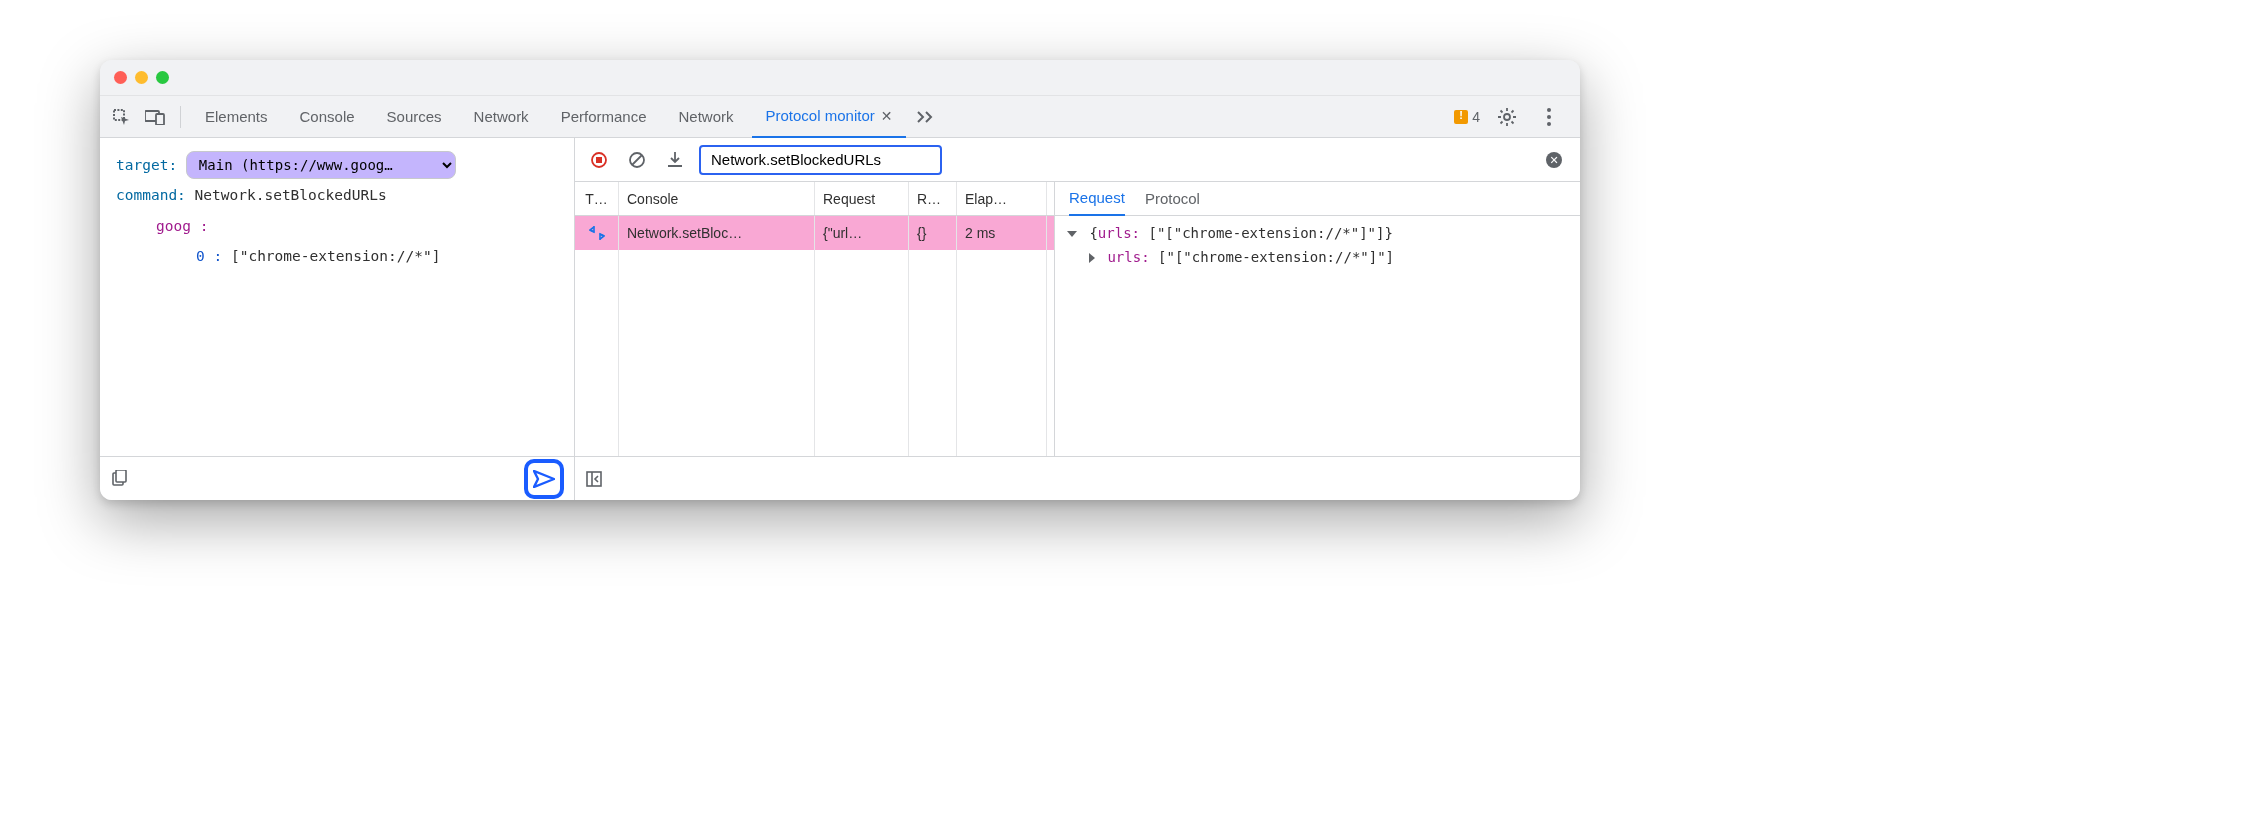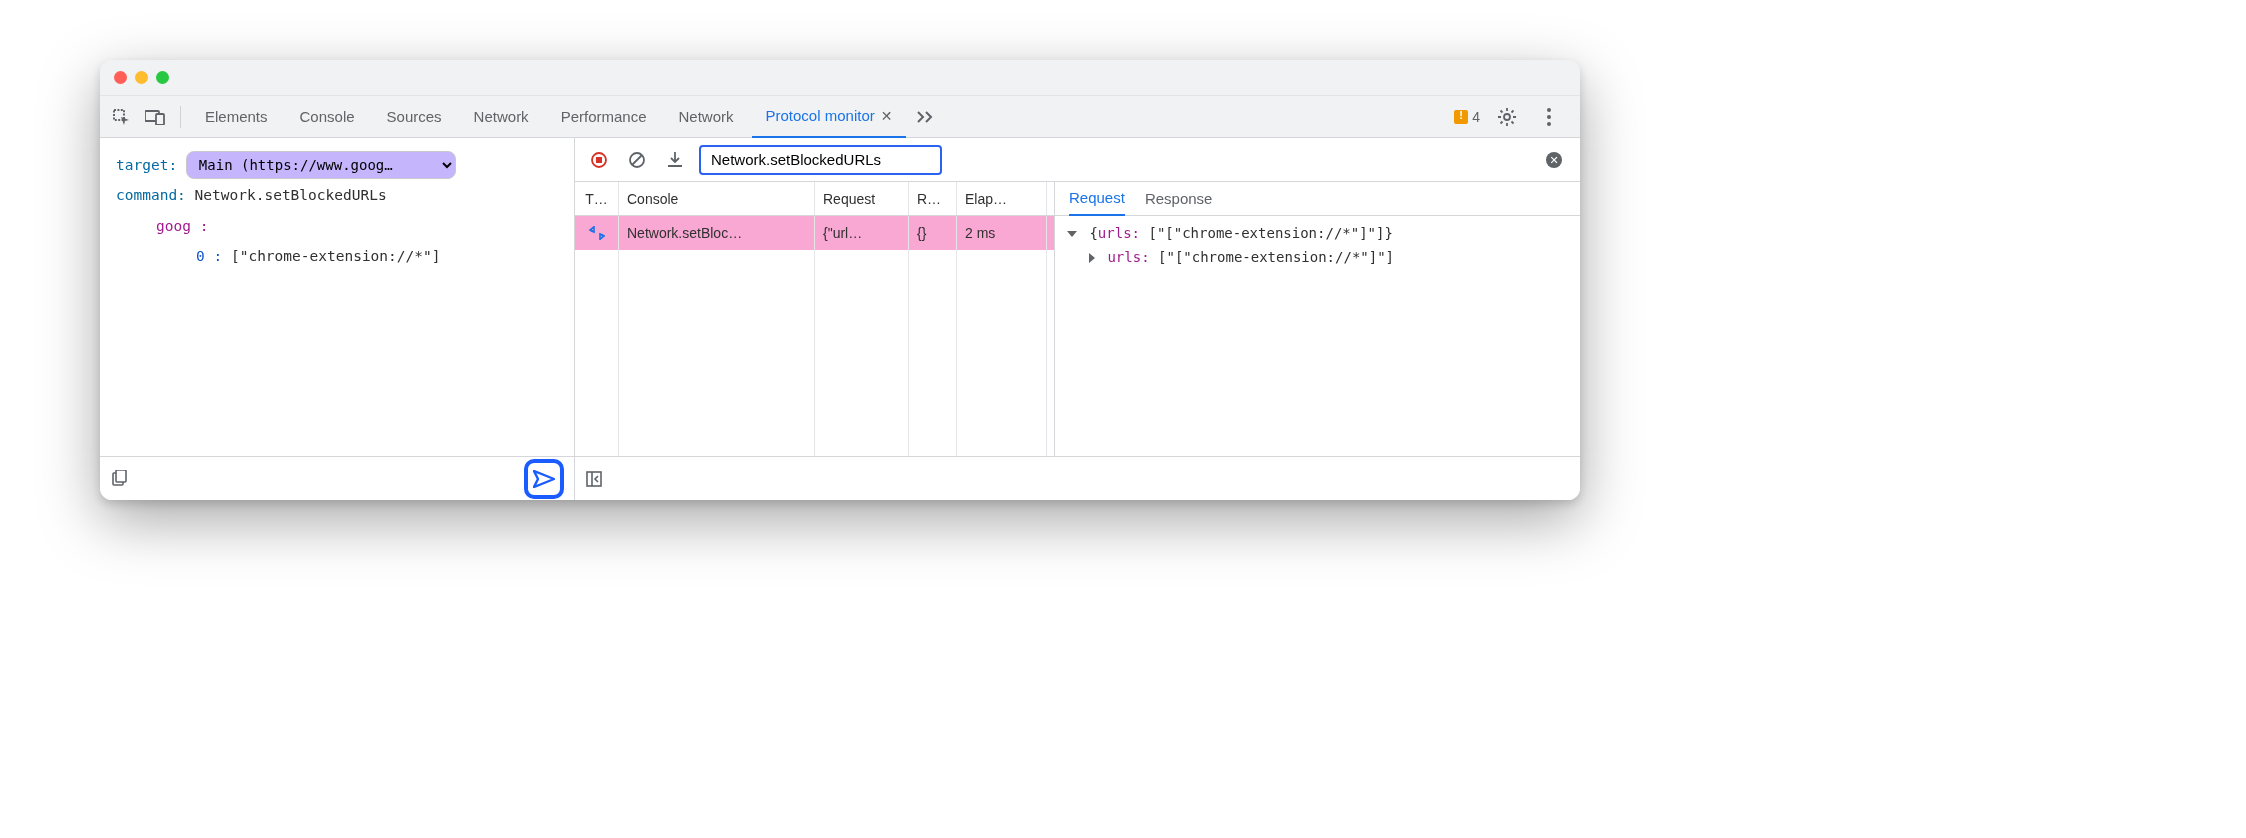--- a/index.html
+++ b/index.html
@@ -448,21 +448,21 @@
                 <div class="c3"></div>
                 <div class="c4"></div>
                 <div class="c5"></div>
             </div>
           </div>
         </div>
 
         <div class="detail">
           <div class="detail-tabs">
             <div class="dtab active">Request</div>
-            <div class="dtab">Response</div>
+            <div class="dtab">Protocol</div>
           </div>
           <div class="detail-body">
             <div>
               <span class="tri"></span>
               {<span class="lbl">urls:</span>
               <span>["["chrome-extension://*"]"]</span>}
             </div>
             <div style="padding-left:22px;">
               <span class="tri right"></span>
               <span class="lbl">urls:</span>

